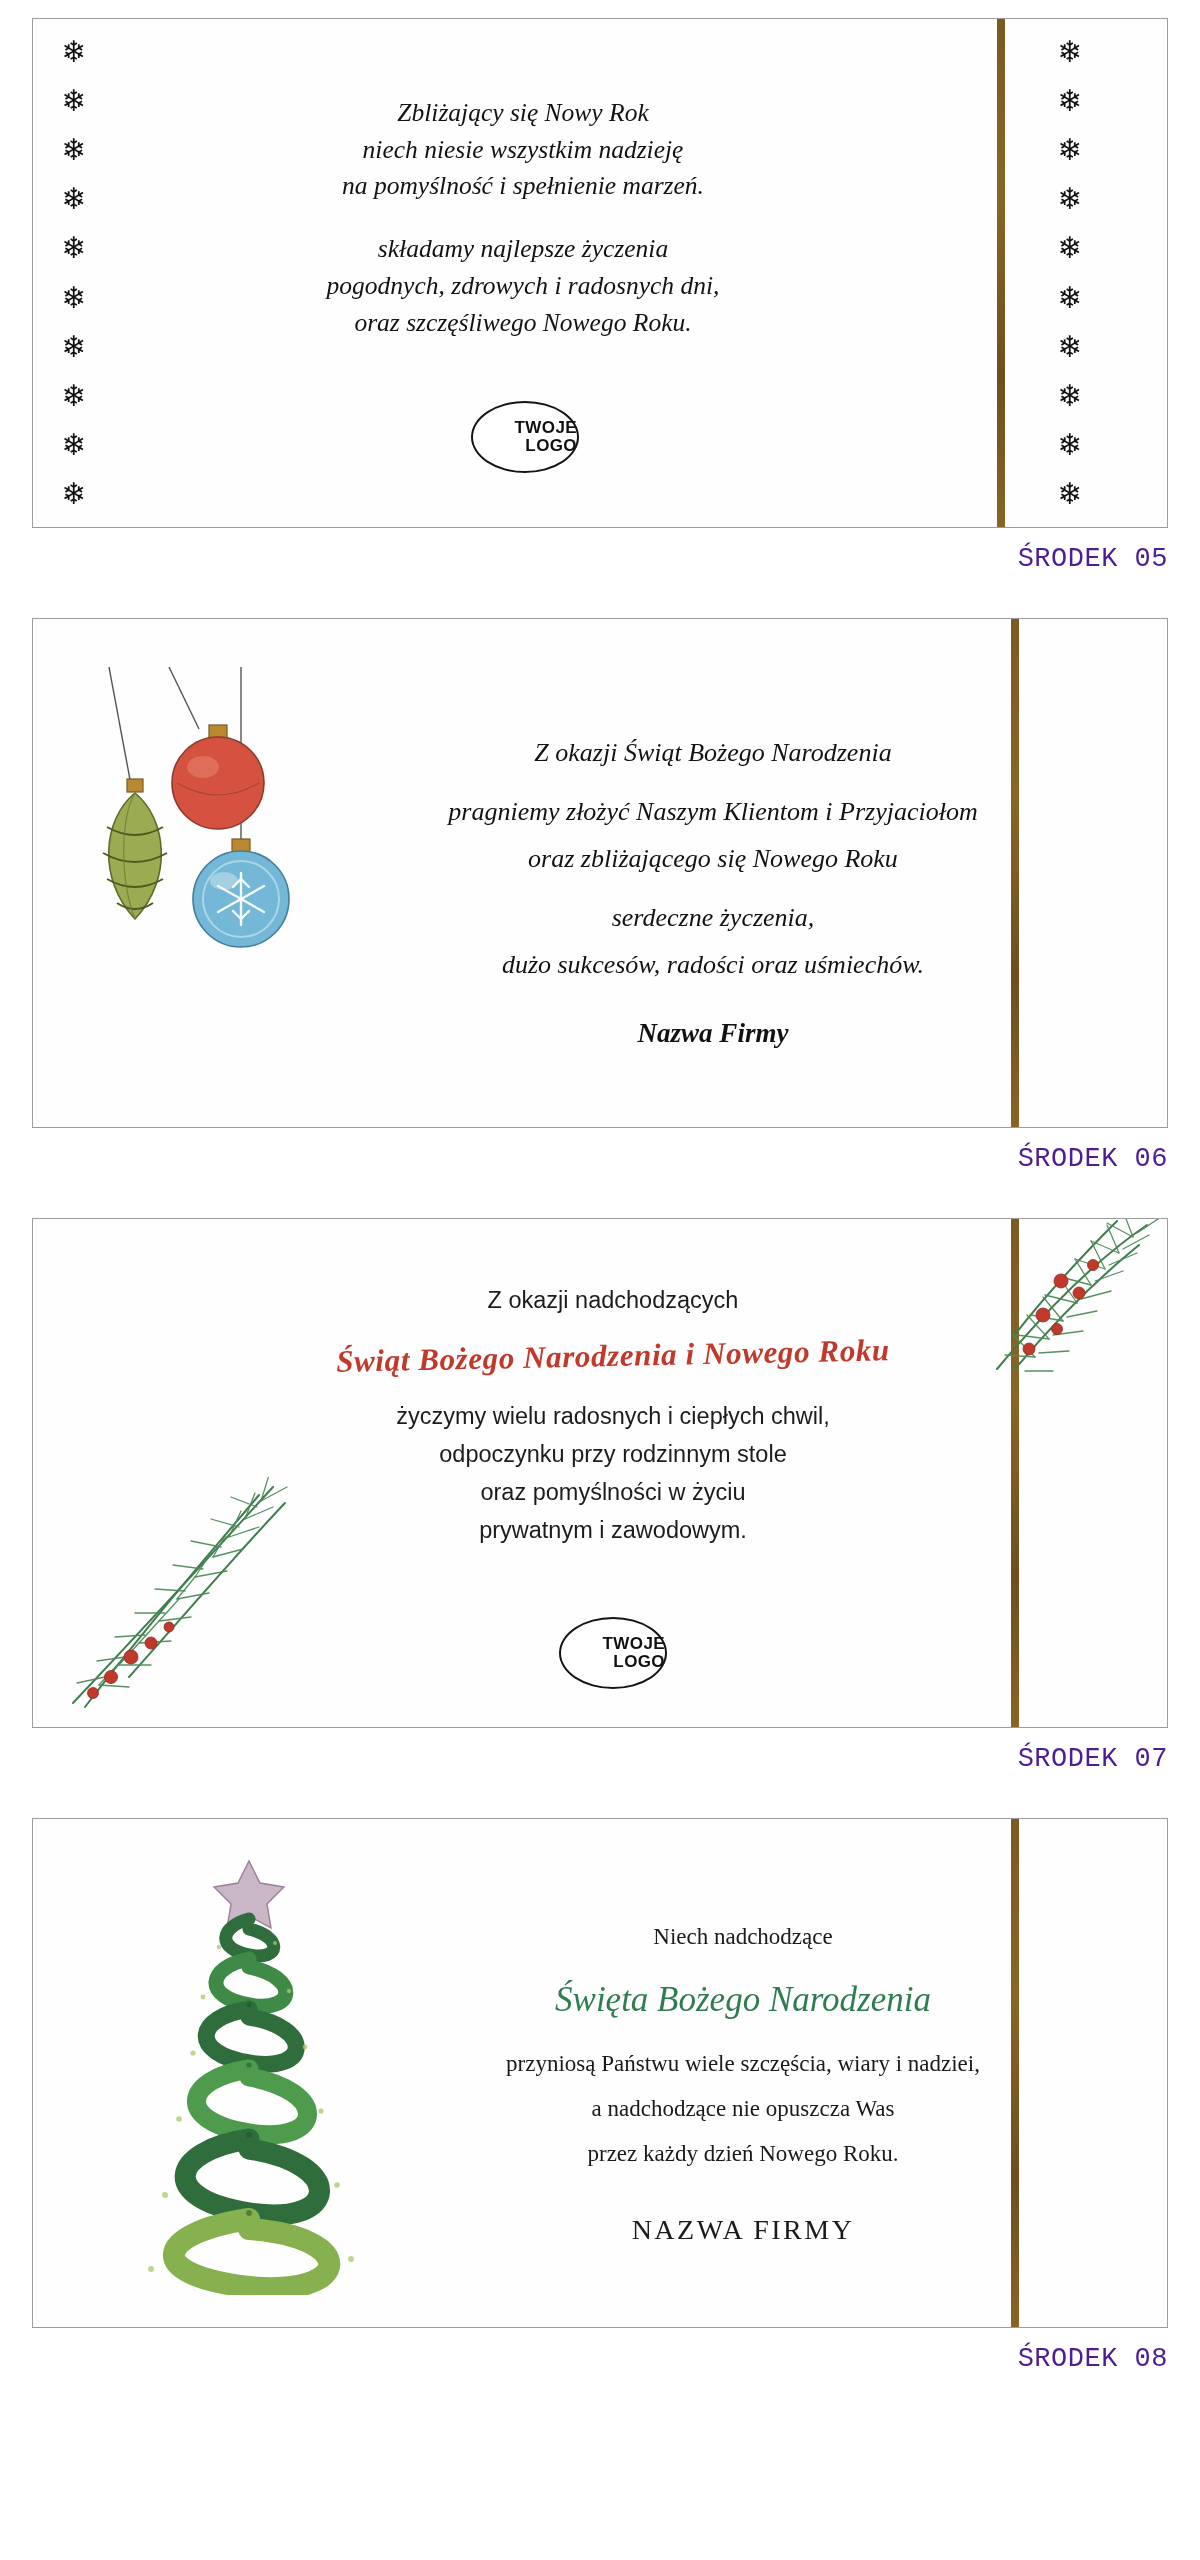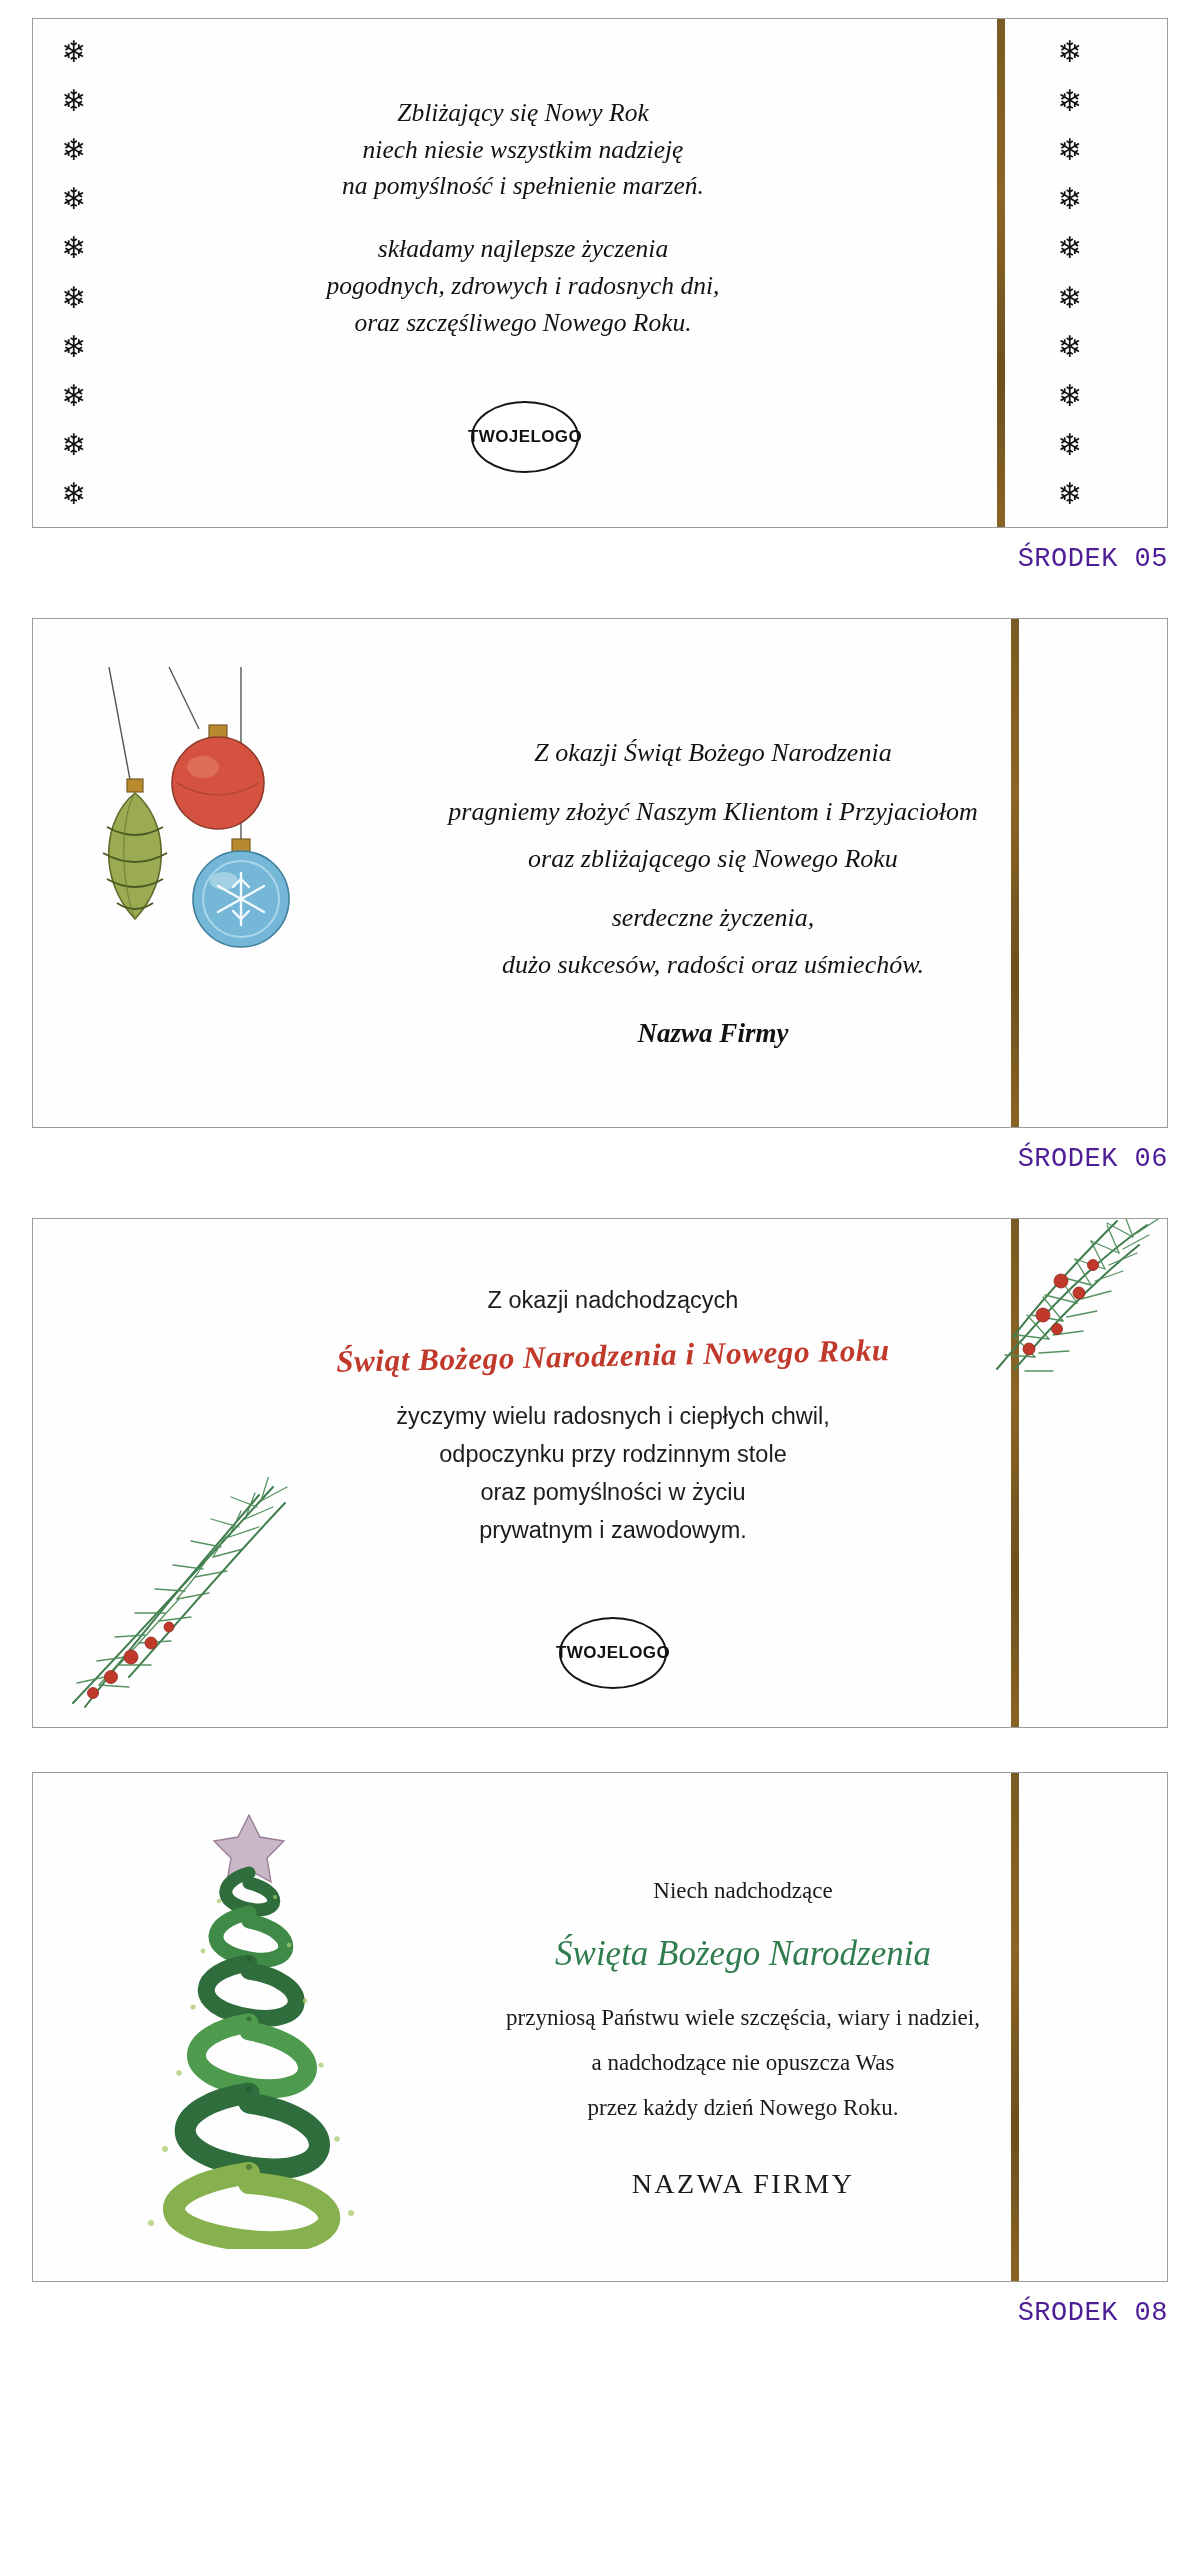--- a/index.html
+++ b/index.html
@@ -95,22 +95,22 @@
     font-size: 25.5px; line-height: 1.44;
   }
   .c05-text .gap { display: block; height: 26px; }
 
   
   .logo-oval {
     position: absolute;
     width: 104px; height: 68px;
     border: 2.5px solid #141414;
     border-radius: 50%;
-    display: flex; flex-direction: row;
-    align-items: center; justify-content: center;
+    display: flex; flex-direction: column;
+    align-items: flex-end; justify-content: center;
     font-family: "Liberation Sans", sans-serif;
     font-weight: bold;
     font-size: 17px;
     line-height: 1.06;
     letter-spacing: 0.4px;
     color: #111;
     background: #fff;
   }
 
   
@@ -390,20 +390,21 @@
         <span class="line">odpoczynku przy rodzinnym stole</span>
         <span class="line">oraz pomyślności w życiu</span>
         <span class="line">prywatnym i zawodowym.</span>
       </div>
 
       <div class="logo-oval" style="left:526px; top:398px">
         <span>TWOJE</span>
         <span>LOGO</span>
       </div>
     </div>
+    <div class="caption">ŚRODEK 07</div>
   </div>
 
   <div class="card-block">
     <div class="card">
 
       <div class="spine wavy" style="left:978px"></div>
 
       <div class="tree-wrap">
         <svg width="320" height="440" viewBox="0 0 320 440">
 

